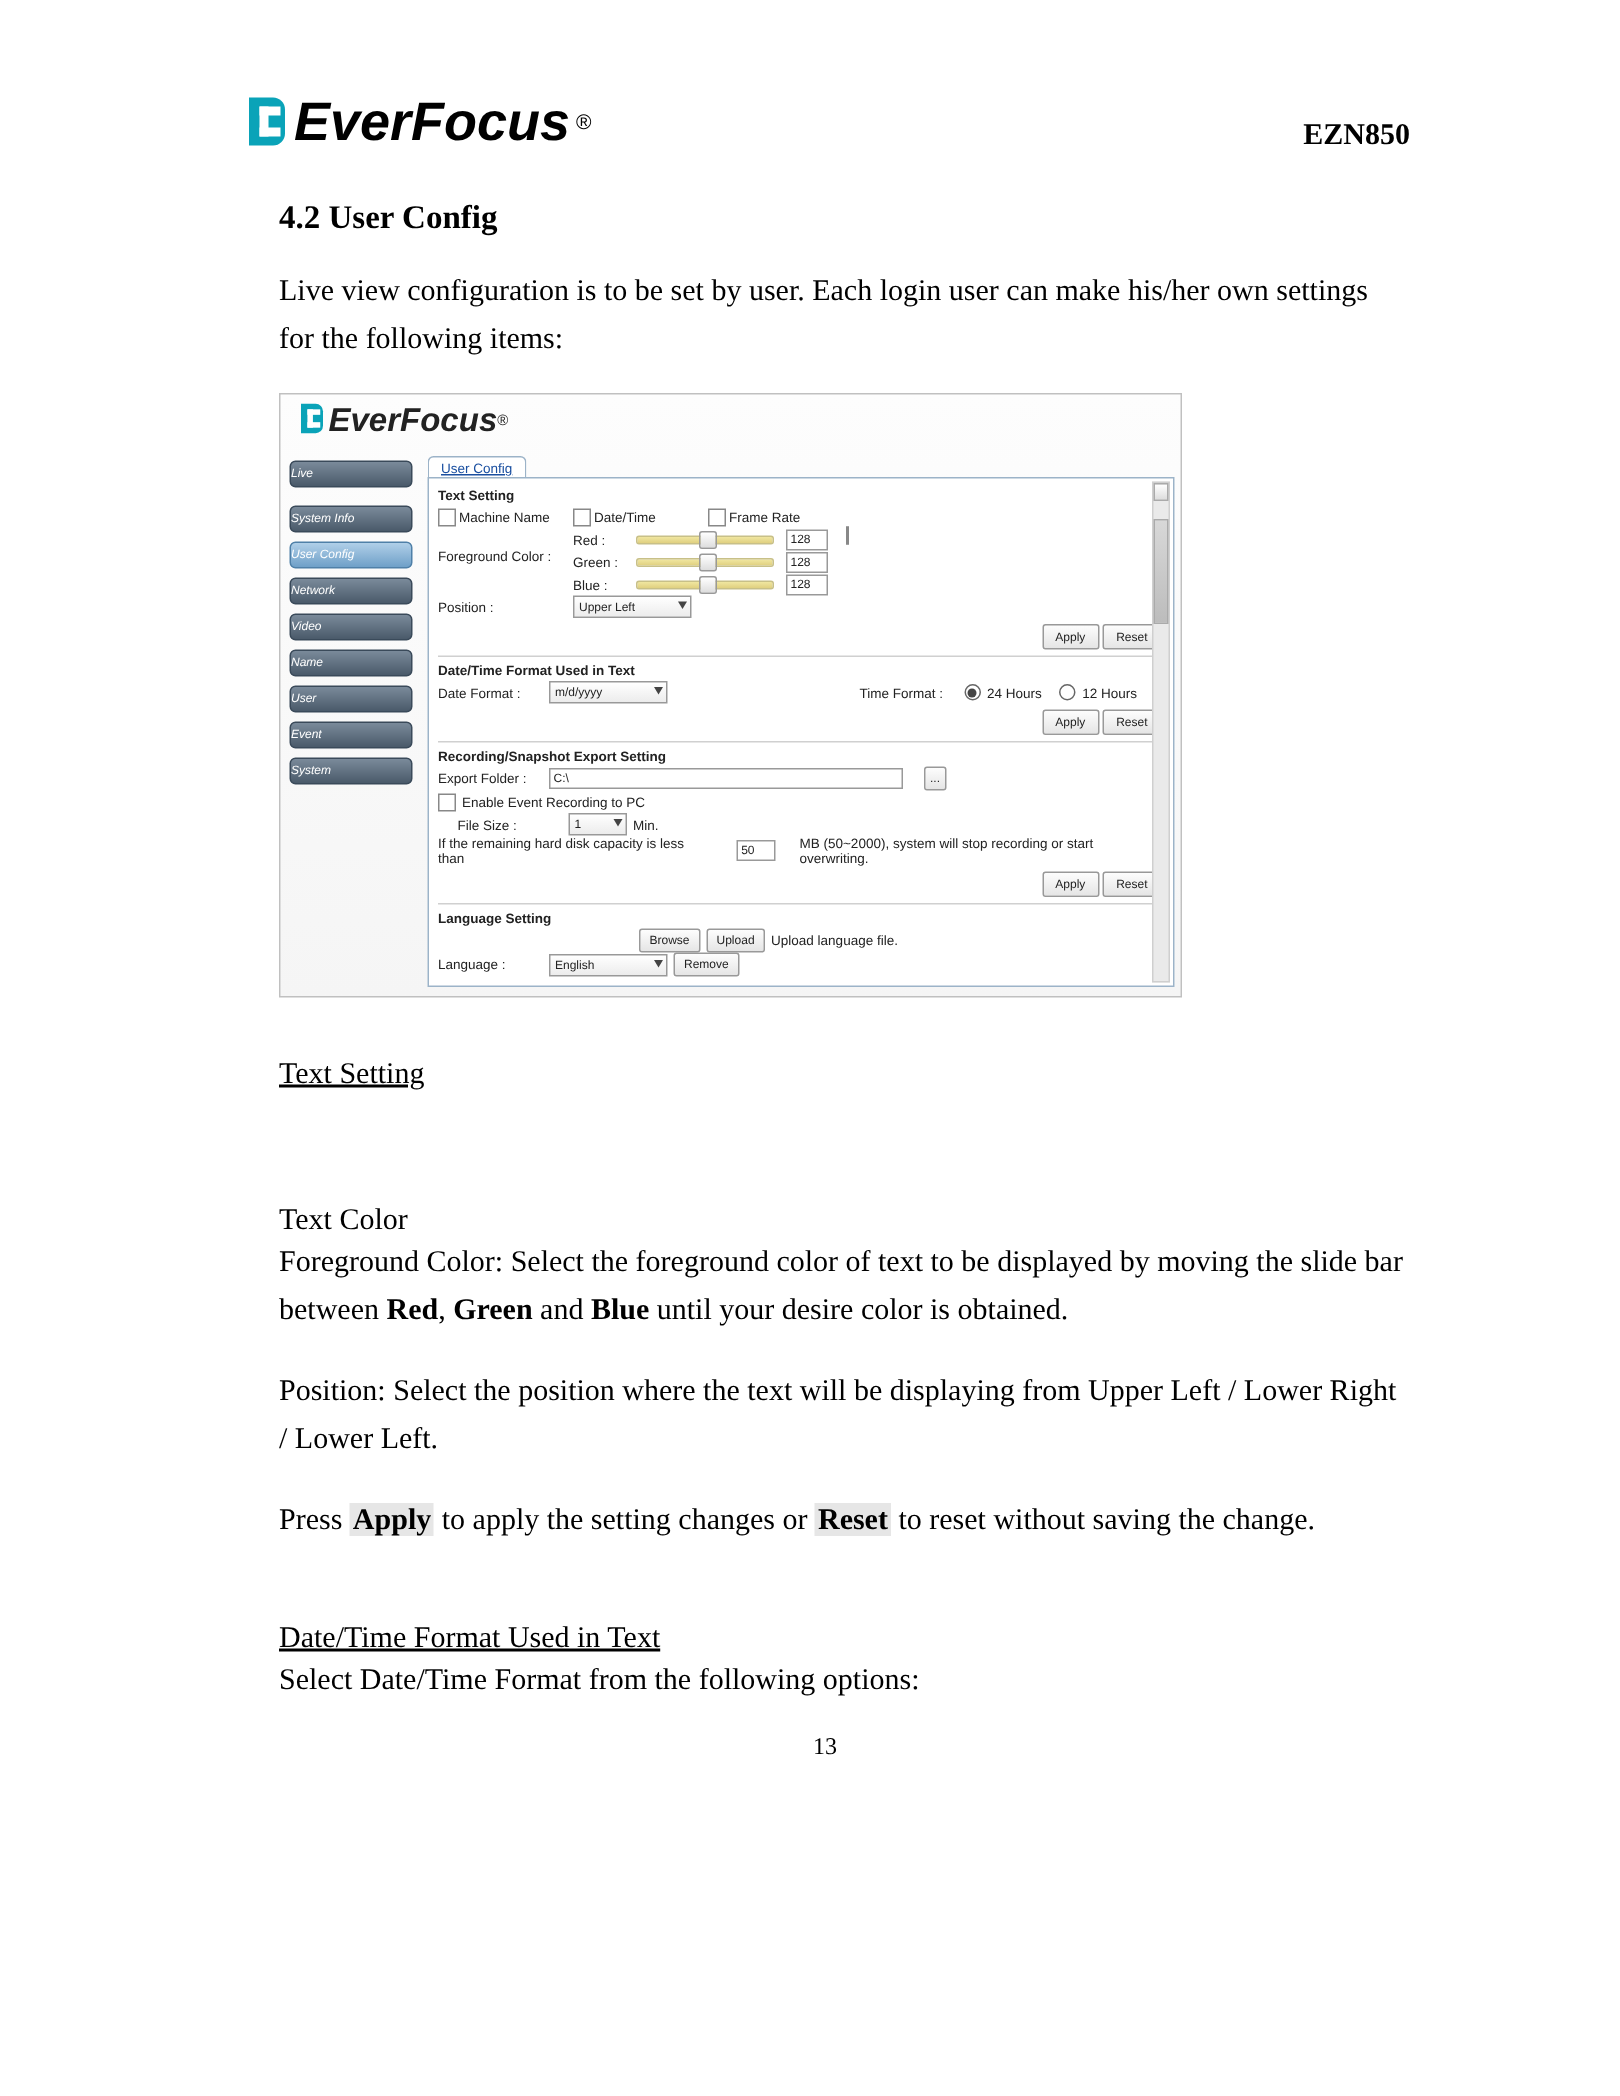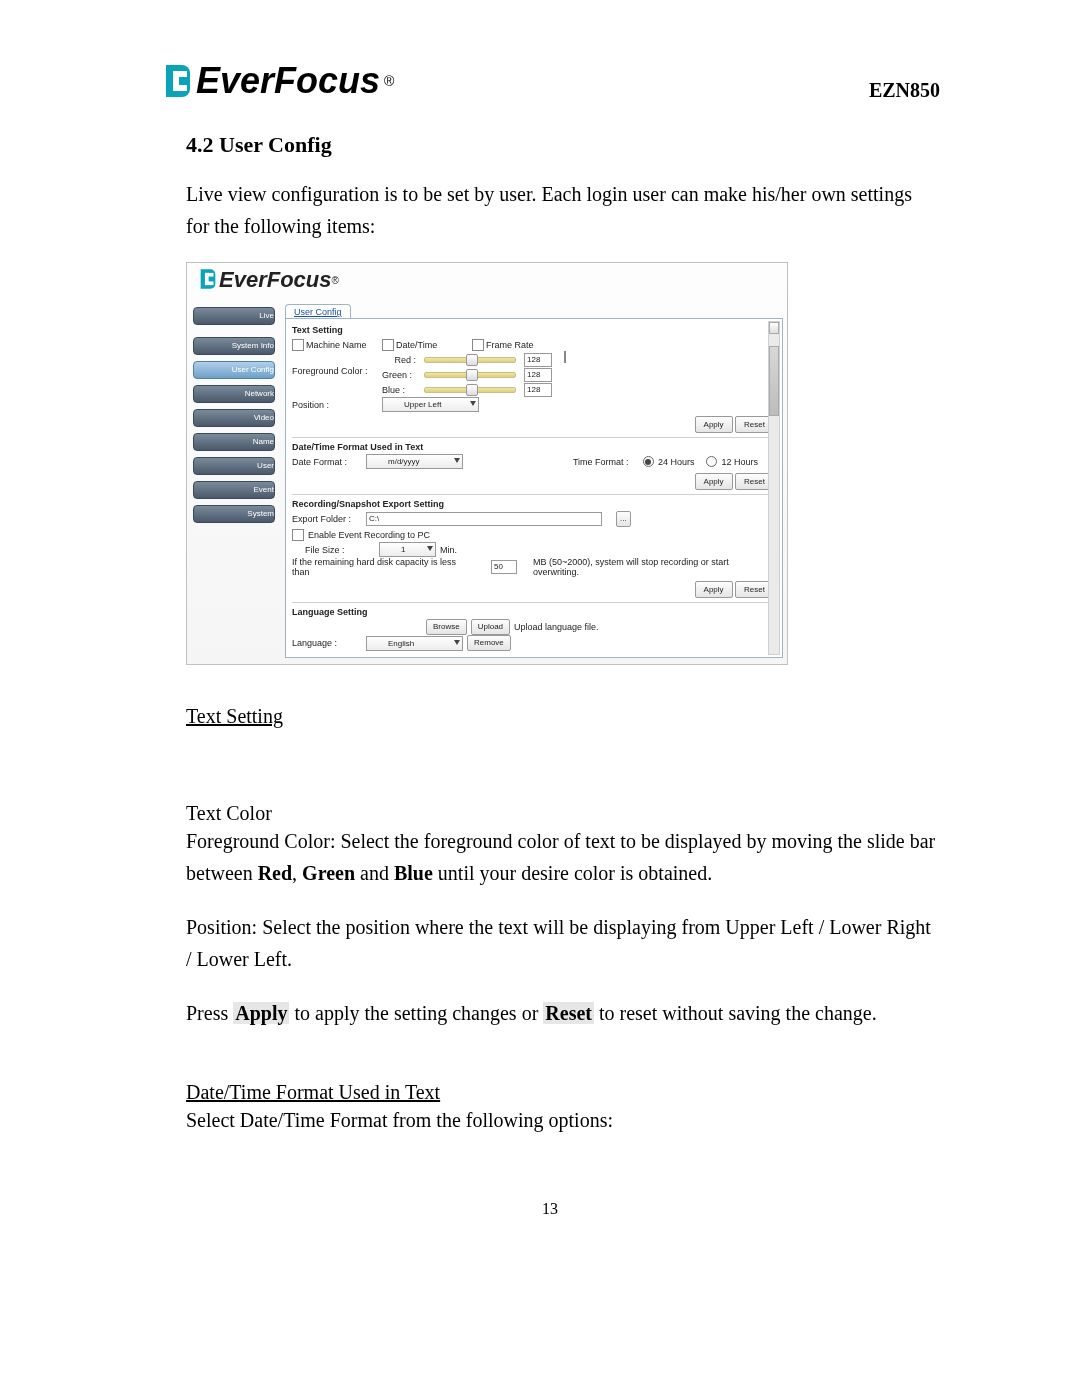--- a/index.html
+++ b/index.html
@@ -63,27 +63,28 @@
   }
   .shot-body { display:flex; }
   .shot-nav {
     width: 82px;
     padding: 4px 6px 6px 6px;
   }
   .nav-btn {
     display:block;
     height: 16px;
     line-height:16px;
-    text-align:right;
+    text-align:left;
     color:#fff;
     font-size:8px;
     border-radius:4px;
     margin-bottom:6px;
     background: linear-gradient(#7a8a9a,#4a5a6a);
     border:1px solid #3a4a5a;
+    font-style:italic;
   }
   .nav-btn.active { background: linear-gradient(#b0cfe8,#6fa0c8); border-color:#4f80a8; }
   .nav-spacer { height: 6px; }
   .shot-main {
     flex:1;
     padding: 0 4px 6px 4px;
     position:relative;
   }
   .tab {
     display:inline-block;
@@ -119,21 +120,21 @@
     position:absolute; top:-4px; width:10px; height:10px;
     background: linear-gradient(#fff,#ddd);
     border:1px solid #999; border-radius:2px;
   }
   .numbox {
     width:22px; padding:0 2px; border:1px solid #999; background:#fff; height:12px; line-height:12px; font-size:8px;
   }
   .swatch { width:26px; height:38px; background:#808080; border:1px solid #888;}
   .ddl {
     border:1px solid #999; background:linear-gradient(#fff,#ececec);
-    height:13px; line-height:13px; padding:0 14px 0 21px; font-size:8px;
+    height:13px; line-height:13px; padding:0 14px 0 3px; font-size:8px;
     position:relative; display:inline-block; min-width:60px;
   }
   .ddl::after{
     content:""; position:absolute; right:2px; top:3px;
     border-left:3px solid transparent; border-right:3px solid transparent; border-top:5px solid #444;
   }
   .btn {
     border:1px solid #999; background:linear-gradient(#fdfdfd,#e5e5e5);
     height:15px; line-height:15px; padding:0 8px; font-size:8px;
     display:inline-block; text-align:center; border-radius:2px;
@@ -146,21 +147,21 @@
     background:#eaeaea; border:1px solid #cfcfcf;
   }
   .sbar .t{height:68px;background:linear-gradient(#d8d8d8,#bcbcbc);border:1px solid #aaa;margin:12px 0 0 0;}
   .sbar .a{height:10px;background:linear-gradient(#fff,#ddd);border:1px solid #aaa;}
   .txtin{border:1px solid #999;background:#fff;height:12px;line-height:12px;padding:0 2px;font-size:8px;display:inline-block;}
   .sub-h { font-size: 20px; margin: 30px 0 0 26px;}
   .sub-h.u { text-decoration: underline; }
   .sub-p { font-size: 20px; line-height: 1.6; margin: 0 0 0 26px;}
   .gap { height: 22px; }
   .hl { background:#e6e6e6; padding:0 2px; font-weight:700;}
-  .pgnum { text-align:center; font-size:16px; margin-top:64px;}
+  .pgnum { text-align:center; font-size:16px; margin-top:20px;}
 </style>
 </head>
 <body>
 
 <div class="page">
 
   <div class="header">
     <div class="brand">
       <span class="brand-mark">
         <svg width="36" height="36" viewBox="0 0 36 36">
@@ -226,21 +227,21 @@
             </div>
             <div style="display:flex;align-items:center;gap:2px;">
               <span class="cbox"></span>
               <span>Frame Rate</span>
             </div>
           </div>
           <div class="row" style="align-items:flex-start;">
             <div style="width:86px;padding-top:14px;">Foreground Color :</div>
             <div>
               <div class="row">
-                <span style="width:34px;text-align:right;">Red :</span>
+                <span style="width:34px;">Red :</span>
                 <span class="slider">
                     <span class="thumb" style="left:41px;"></span>
                   </span>
                 <span class="numbox">128</span>
               </div>
               <div class="row">
                 <span style="width:34px;">Green :</span>
                 <span class="slider">
                     <span class="thumb" style="left:41px;"></span>
                   </span>

